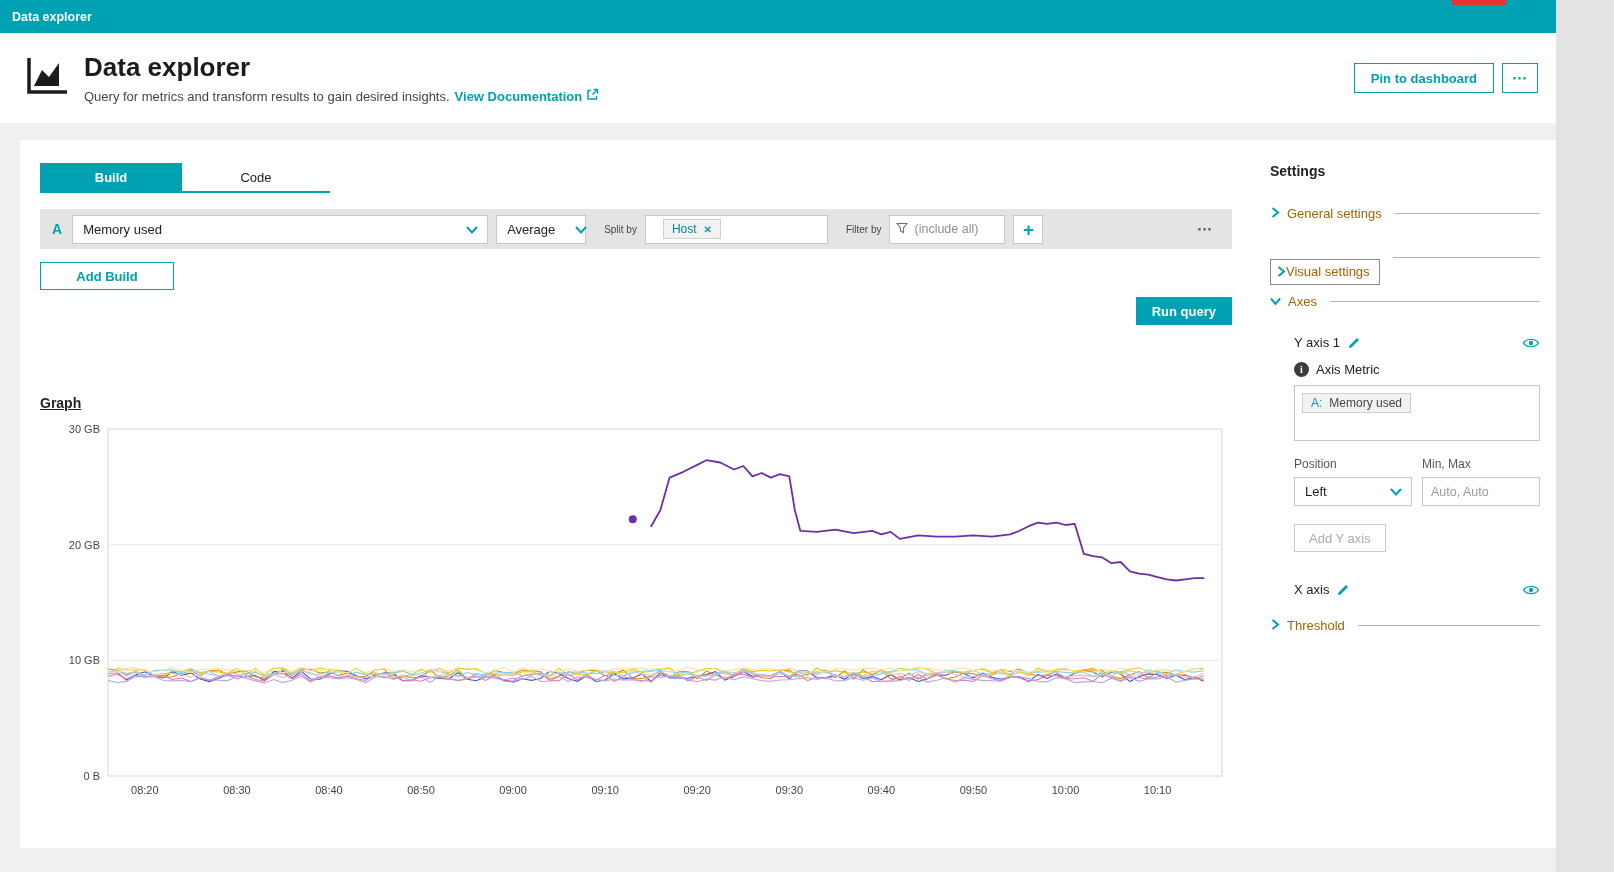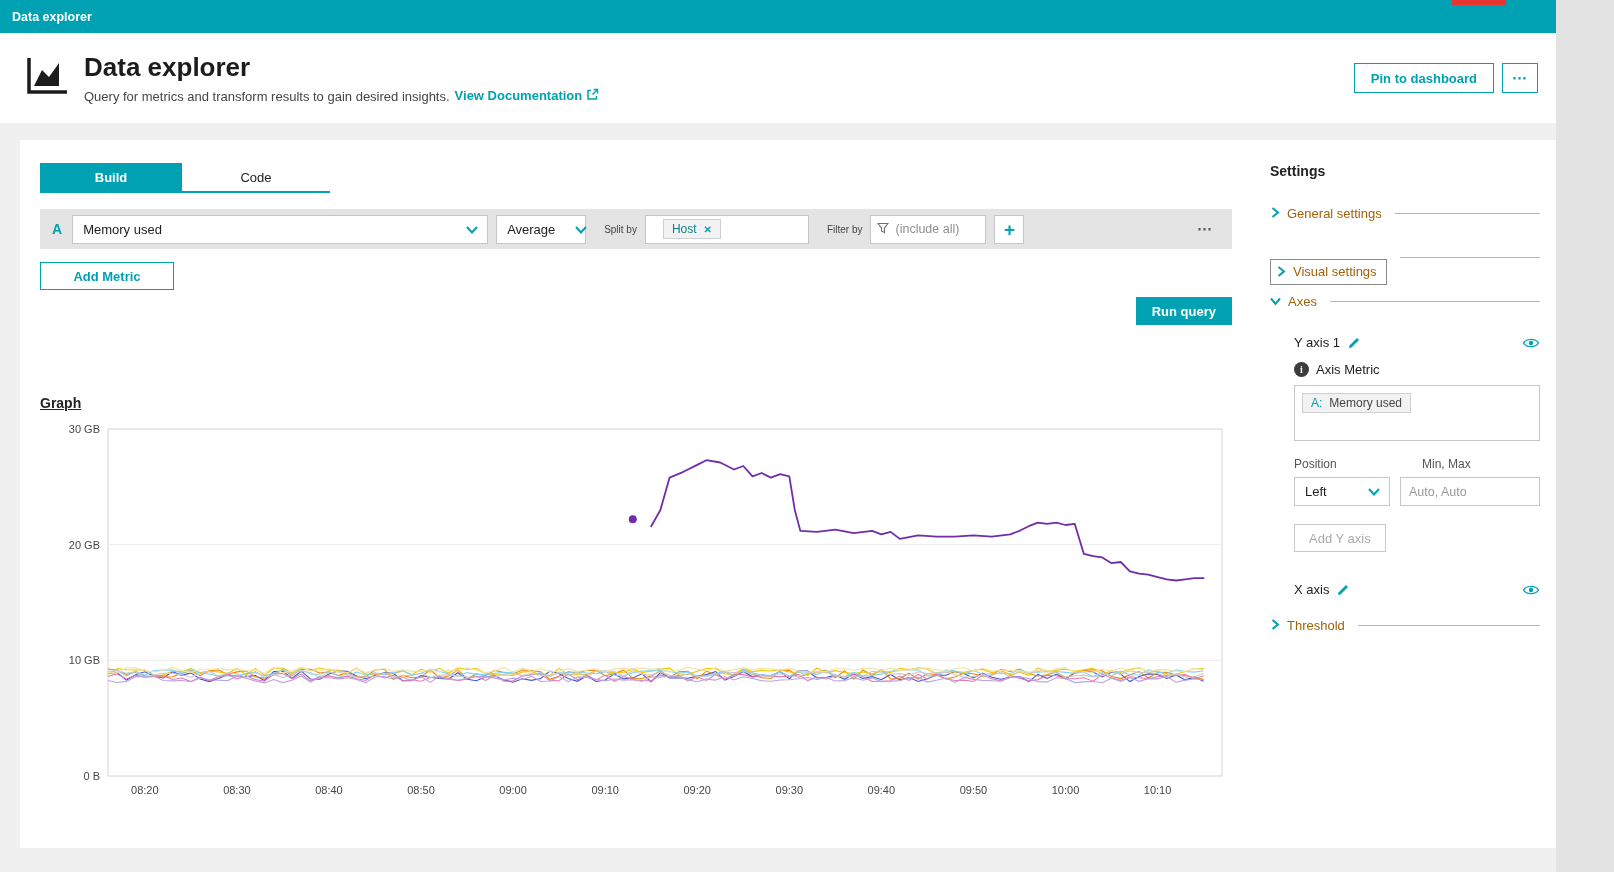--- a/index.html
+++ b/index.html
@@ -17,21 +17,21 @@
   
   .topbar { height:33px; background:#00a1b2; position:relative; display:flex; align-items:center; padding:0 12px; }
   .topbar-title { color:#fff; font-size:12.5px; font-weight:bold; }
   .red-strip { position:absolute; left:1452px; top:0; width:54px; height:5px; background:#e5352e; }
 
   
   .page-header { background:#fff; height:90px; display:flex; align-items:center; justify-content:space-between; padding:0 18px 0 24px; }
   .ph-left { display:flex; align-items:center; gap:14px; }
   .ph-text h1 { margin:0 0 5px; font-size:26px; font-weight:bold; color:#1c1c1c; }
   .subtitle { margin:0; font-size:13px; color:#454545; display:flex; align-items:center; }
-  .doc-link { color:#00a1b2; cursor:pointer; display:inline-flex; gap:4px; margin-left:5px; font-weight:bold; }
+  .doc-link { color:#00a1b2; cursor:pointer; display:inline-flex; align-items:center; gap:4px; margin-left:5px; font-weight:bold; }
   .ph-actions { display:flex; gap:8px; align-items:center; }
   .btn-outline { background:#fff; border:1px solid #00a1b2; color:#00a1b2; height:30px; padding:0 16px; font-size:13px; font-weight:bold; cursor:pointer; font-family:inherit; }
   .btn-more { padding:0 9px; letter-spacing:1px; font-size:15px; }
 
   
   .main { padding:17px 0 0 20px; }
   .card { background:#fff; width:1536px; height:708px; display:flex; padding:23px 16px 0 20px; }
   .left-col { width:1192px; display:flex; flex-direction:column; }
   .settings-col { width:270px; margin-left:38px; }
 
@@ -42,56 +42,56 @@
   .tab-code { width:148px; color:#222; border-bottom:2px solid #00a1b2; }
 
   
   .query-row { margin-top:16px; height:40px; background:#e4e4e4; display:flex; align-items:center; padding:0 12px; gap:8px; }
   .qletter { color:#00a1b2; font-weight:bold; font-size:14px; margin-right:2px; }
   .select { background:#fff; border:1px solid #c6c6c6; height:29px; display:flex; align-items:center; justify-content:space-between; padding:0 9px 0 10px; font-size:13px; color:#222; cursor:pointer; gap:6px; }
   .metric-select { width:416px; }
   .agg-select { width:90px;gap:20px; }
   .qlabel { font-size:10px; color:#454545; margin-left:10px; white-space:nowrap; }
   .qbox { background:#fff; border:1px solid #c6c6c6; height:29px; display:flex; align-items:center; padding:0 6px; }
-  .split-box { width:164px;padding-left:17px; }
+  .split-box { width:183px;padding-left:17px; }
   .tag { display:inline-flex; align-items:center; gap:7px; background:#f2f2f2; border:1px solid #cfcfcf; font-size:12px; color:#0d7f8c; padding:2px 8px; white-space:nowrap; }
   .tag-x { color:#00a1b2; font-size:10px; cursor:pointer; font-weight:bold; }
   .filter-box { width:116px; gap:6px; }
   .placeholder-text { color:#8f8f8f; font-size:12.5px; }
   .plus-btn { width:30px; height:29px; background:#fff; border:1px solid #c6c6c6; color:#00a1b2; font-size:19px; line-height:1; cursor:pointer; font-weight:bold; }
   .row-spacer { flex:1; }
   .row-more { color:#595959; font-weight:bold; font-size:15px; letter-spacing:2px; cursor:pointer; margin-right:6px; }
 
   .add-metric { margin-top:13px; width:134px; height:28px; align-self:flex-start; }
   .run-row { display:flex; justify-content:flex-end; margin-top:7px; }
   .btn-primary { background:#00a1b2; color:#fff; border:none; height:28px; padding:0 16px; font-size:13px; font-weight:bold; cursor:pointer; font-family:inherit; }
 
   .graph-title { margin:70px 0 0; font-size:14px; font-weight:bold; color:#222;text-decoration:underline; }
   #chart-svg { margin-top:10px; display:block; }
 
   
   .settings-title { margin:0 0 24px; font-size:14px; font-weight:bold; color:#222; }
   .sec-row { display:flex; align-items:center; gap:7px; margin-bottom:24px; cursor:pointer; height:20px; }
   .sec-label { font-size:13px; color:#a16207; white-space:nowrap; }
   .sec-line { flex:1; border-top:1px solid #b5b5b5; margin-left:6px; }
-  .focus-box { display:flex; align-items:center; gap:7px; border:1px solid #8a8a8a; padding:3px 9px 3px 5px;margin-top:29px; }
+  .focus-box { display:flex; align-items:center; border:1px solid #8a8a8a; padding:3px 9px 3px 5px;margin-top:29px; }
   .axes-body { padding-left:24px; margin-top:2px; }
   .axis-row { display:flex; align-items:center; gap:8px; font-size:13px; color:#222; margin-bottom:12px; }
   .flex1 { flex:1; }
   .icon-btn { display:inline-flex; align-items:center; cursor:pointer; }
   .axis-metric-row { display:flex; align-items:center; gap:7px; font-size:13px; color:#222; margin-bottom:8px; }
   .info-i { width:15px; height:15px; border-radius:50%; background:#3c3c3c; color:#fff; font-size:10px; font-weight:bold; display:flex; align-items:center; justify-content:center; font-family:"Liberation Serif", serif; }
   .metric-box { border:1px solid #c6c6c6; height:56px; padding:7px; cursor:pointer; }
   .metric-tag { color:#454545; }
   .tag-prefix { color:#00a1b2; }
   .pm-labels { display:flex; margin-top:16px; font-size:12px; color:#555;align-items:flex-end; }
   .pm-labels .lbl-pos { width:128px; }
   .pm-controls { display:flex; gap:10px; margin-top:6px; }
   .pos-select { width:118px; }
-  .minmax-input { width:140px; height:29px; border:1px solid #c6c6c6; padding:0 8px; font-size:12.5px; font-family:inherit; color:#222; }
+  .minmax-input { width:118px; height:29px; border:1px solid #c6c6c6; padding:0 8px; font-size:12.5px; font-family:inherit; color:#222; }
   .minmax-input::placeholder { color:#9a9a9a; }
   .btn-disabled { margin-top:18px; height:28px; padding:0 14px; background:#fff; border:1px solid #cacaca; color:#ababab; font-size:13px; font-family:inherit; }
   .xaxis-row { margin-top:30px; margin-bottom:18px; }
   .threshold-row { margin-top:4px; }
 </style>
 </head>
 <body>
 
 <div class="page">
   <div class="content">
@@ -173,21 +173,21 @@
                     <path d="M1 1.5 H11 L7.5 6 V10.5 L4.5 9 V6 Z" fill="none" stroke="#6f6f6f" stroke-width="1.1"></path>
                   </svg>
               </span>
               <span class="placeholder-text">(include all)</span>
             </div>
             <button class="plus-btn">+</button>
             <span class="row-spacer"></span>
             <span class="row-more">⋯</span>
           </div>
 
-          <button class="btn-outline add-metric">Add Metric</button>
+          <button class="btn-outline add-metric">Add Build</button>
 
           <div class="run-row">
             <button class="btn-primary">Run query</button>
           </div>
 
           <h2 class="graph-title">Graph</h2>
           <svg id="chart-svg" width="1192" height="378" viewBox="0 0 1192 378">
               <rect x="68" y="8" width="1114" height="347" fill="#ffffff" stroke="#d6d6d6"></rect>
               <text x="60" y="359" text-anchor="end" fill="#454545" font-size="11" font-family="Liberation Sans, sans-serif">0 B</text>
               <line x1="68" y1="239.33333333333334" x2="1182" y2="239.33333333333334" stroke="#ececec"></line>

